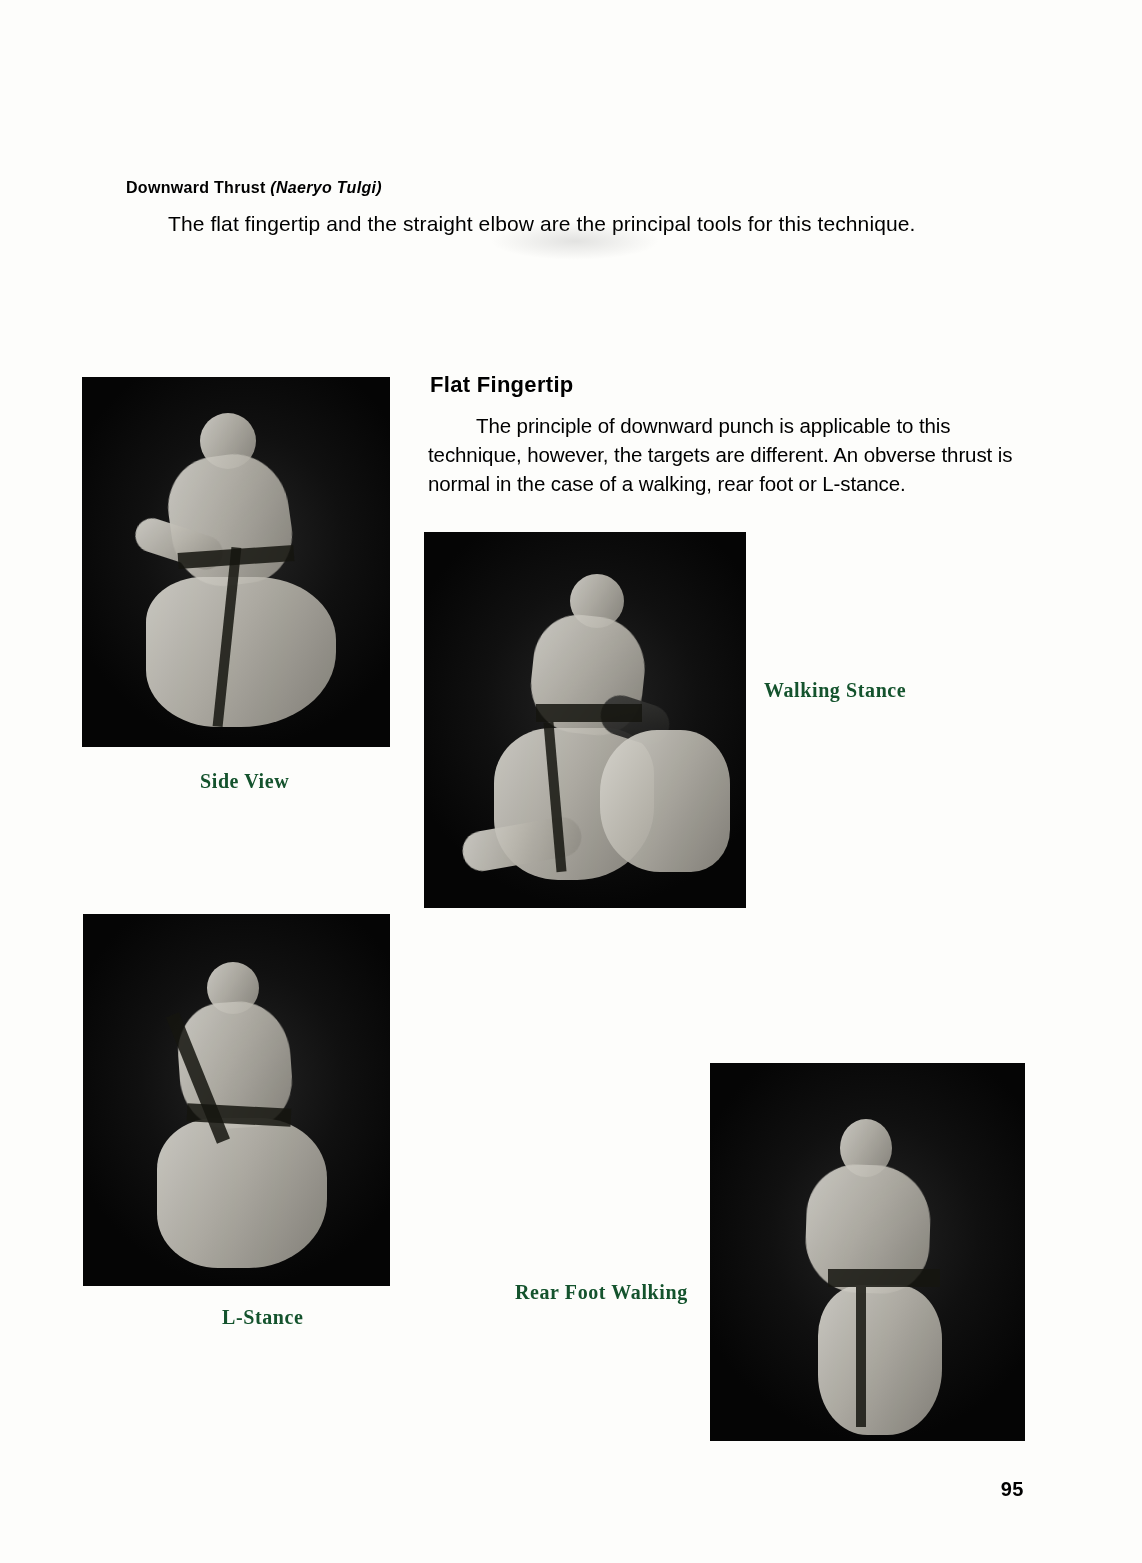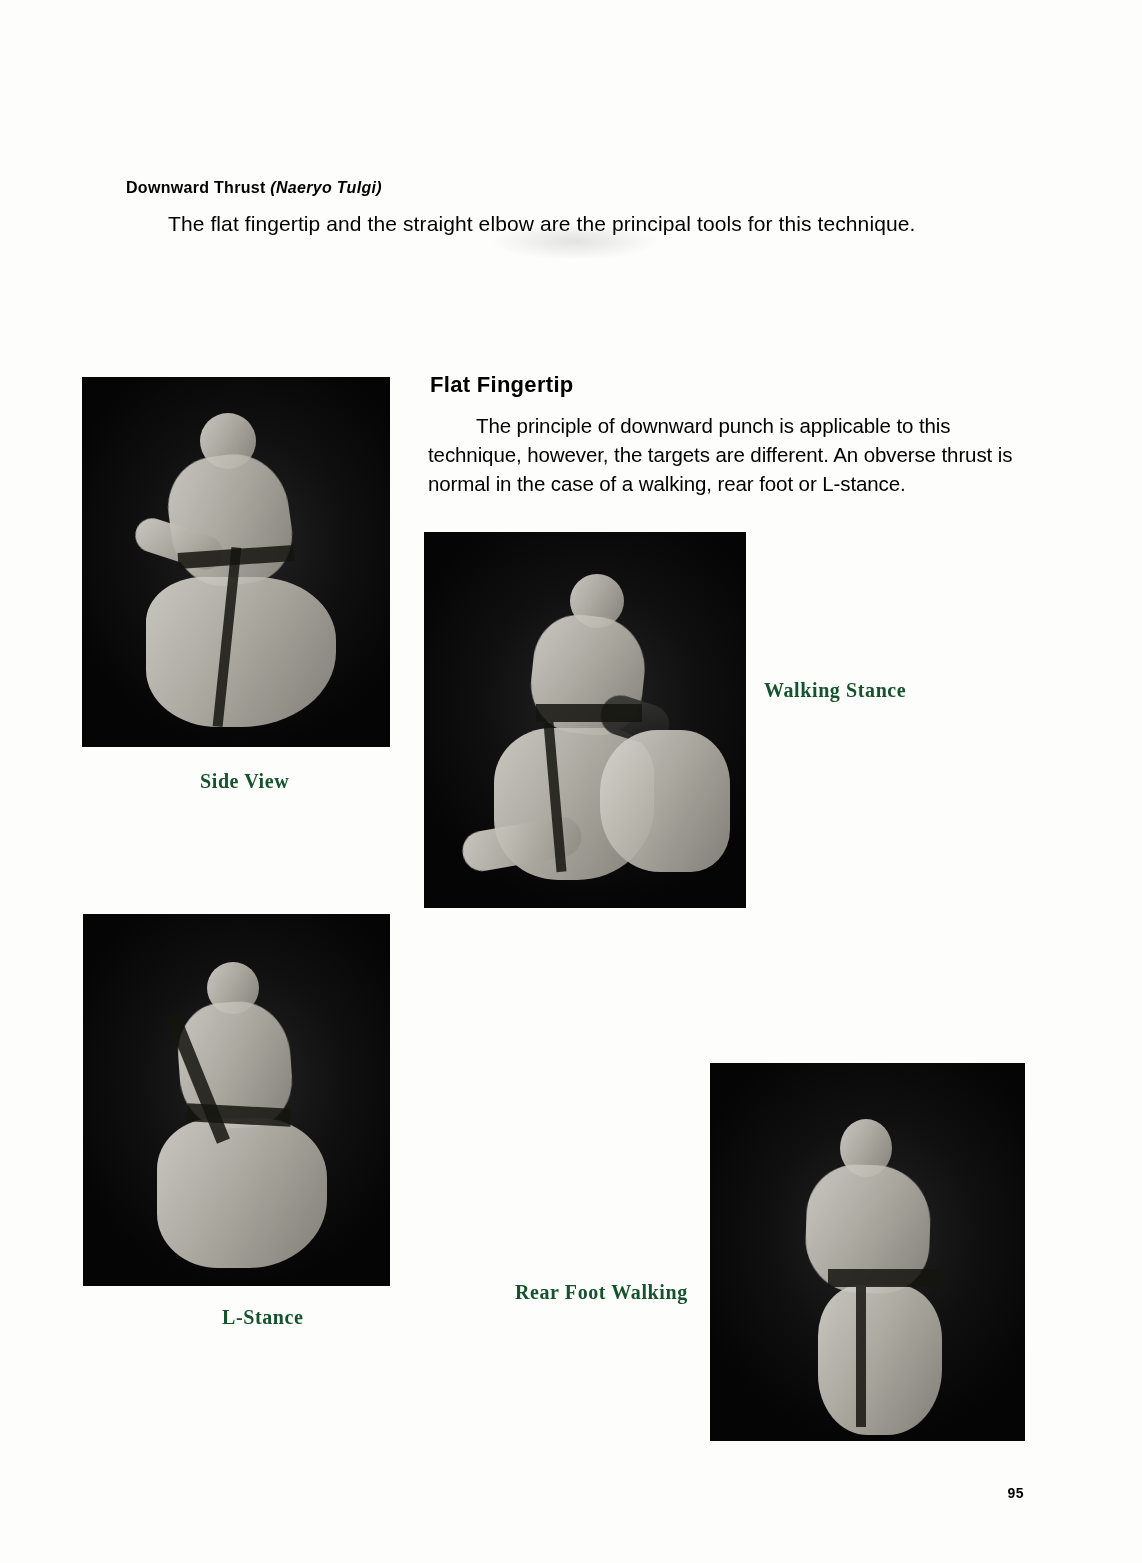--- a/index.html
+++ b/index.html
@@ -109,21 +109,21 @@
     font-weight: bold;
     letter-spacing: 0.6px;
     color: #14532d;
     white-space: nowrap;
   }
 
   .page-number {
     position: absolute;
     right: 118px;
     bottom: 62px;
-    font-size: 14px;
+    font-size: 20px;
     font-weight: bold;
     letter-spacing: 0.5px;
   }
 
   
   .smudge {
     position: absolute;
     left: 490px;
     top: 222px;
     width: 170px;

